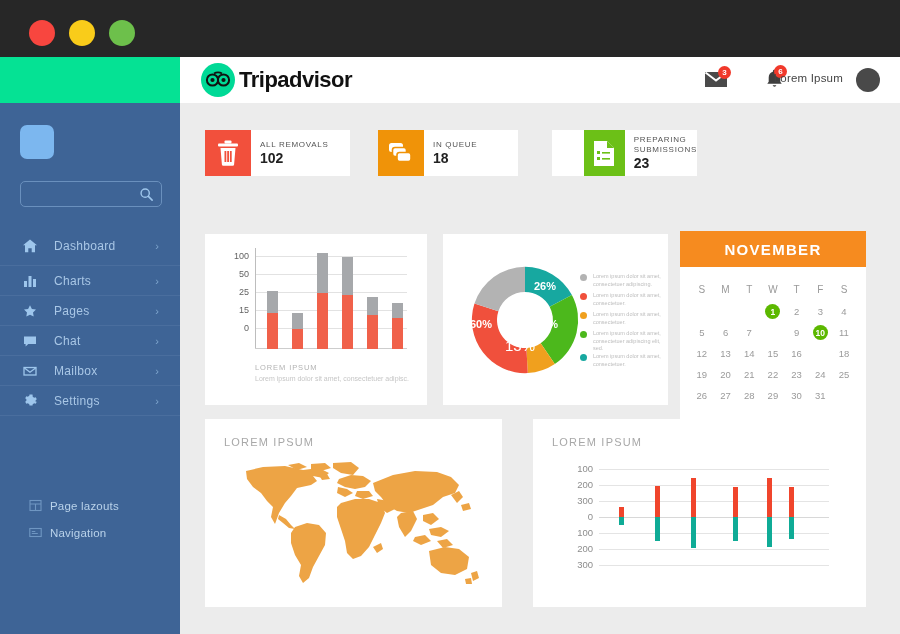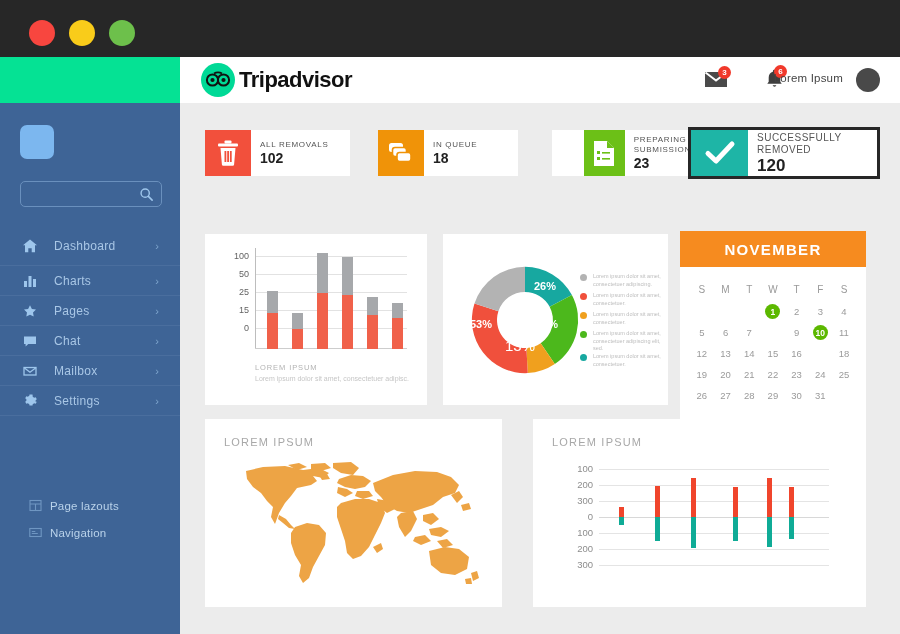--- a/index.html
+++ b/index.html
@@ -373,32 +373,20 @@
           <rect x="10" y="18" width="8" height="1.6" fill="#6cc017"></rect>
         </svg>
       </div>
       <div class="txt">
         <div class="cap" style="white-space:pre-line;">PREPARING
 SUBMISSIONS</div>
         <div class="val">23</div>
       </div>
     </div>
 
-    <div class="stat highlight" style="left:508px; width:192px;">
-      <div class="sq" style="background:#1eb5a6;">
-        <svg width="32" height="26" viewBox="0 0 32 26" fill="none" stroke="#fff" stroke-width="5" stroke-linecap="round" stroke-linejoin="round">
-          <path d="M4 13.5 12 21 28 4"></path>
-        </svg>
-      </div>
-      <div class="txt">
-        <div class="cap" style="white-space:pre-line;">SUCCESSFULLY
-REMOVED</div>
-        <div class="val">120</div>
-      </div>
-    </div>
 
     <div class="card" style="left:25px; top:131px; width:222px; height:171px;">
 
       <div class="bc-grid" style="left:50px; top:22px;  width:152px;"></div>
       <div class="bc-grid" style="left:50px; top:40px;  width:152px;"></div>
       <div class="bc-grid" style="left:50px; top:58px;  width:152px;"></div>
       <div class="bc-grid" style="left:50px; top:76px;  width:152px;"></div>
       <div class="bc-grid" style="left:50px; top:94px;  width:152px;"></div>
       <div class="bc-grid" style="left:50px; top:114px; width:152px; background:#cdcdcd;"></div>
       <div class="bc-axis" style="left:50px; top:14px; height:100px;"></div>
@@ -450,21 +438,21 @@
           <path d="M21.3,31.5 A38,38 0 0,1 2.0,37.9 L1.0,20.0 A20,20 0 0,0 11.2,16.6 Z" fill="#f0a01e"></path>
 
           <path d="M2.0,37.9 A38,38 0 0,1 -36.1,-11.7 L-19.0,-6.2 A20,20 0 0,0 1.0,20.0 Z" fill="#f0503c"></path>
 
           <path d="M-36.1,-11.7 A38,38 0 0,1 0,-38 L0,-20 A20,20 0 0,0 -19.0,-6.2 Z" fill="#b3b3b3"></path>
         </g>
       </svg>
       <div style="position:absolute; left:91px; top:46px; font-size:11px; font-weight:bold; color:#fff;">26%</div>
       <div style="position:absolute; left:93px; top:84px; font-size:11px; font-weight:bold; color:#fff;">35%</div>
       <div style="position:absolute; left:62px; top:103px; font-size:15px; font-weight:normal; color:#fff;text-align:right;">13%</div>
-      <div style="position:absolute; left:27px; top:84px; font-size:11px; font-weight:bold; color:#fff;">53%</div>
+      <div style="position:absolute; left:27px; top:84px; font-size:11px; font-weight:bold; color:#fff;">60%</div>
 
       <div class="lg-row" style="left:137px; top:39px;">
         <span class="lg-dot" style="background:#b3b3b3;"></span>
         <span class="lg-txt">Lorem ipsum dolor sit amet, consectetuer adipiscing.</span>
       </div>
       <div class="lg-row" style="left:137px; top:58px;">
         <span class="lg-dot" style="background:#f0503c;"></span>
         <span class="lg-txt">Lorem ipsum dolor sit amet, consectetuer.</span>
       </div>
       <div class="lg-row" style="left:137px; top:77px;">

